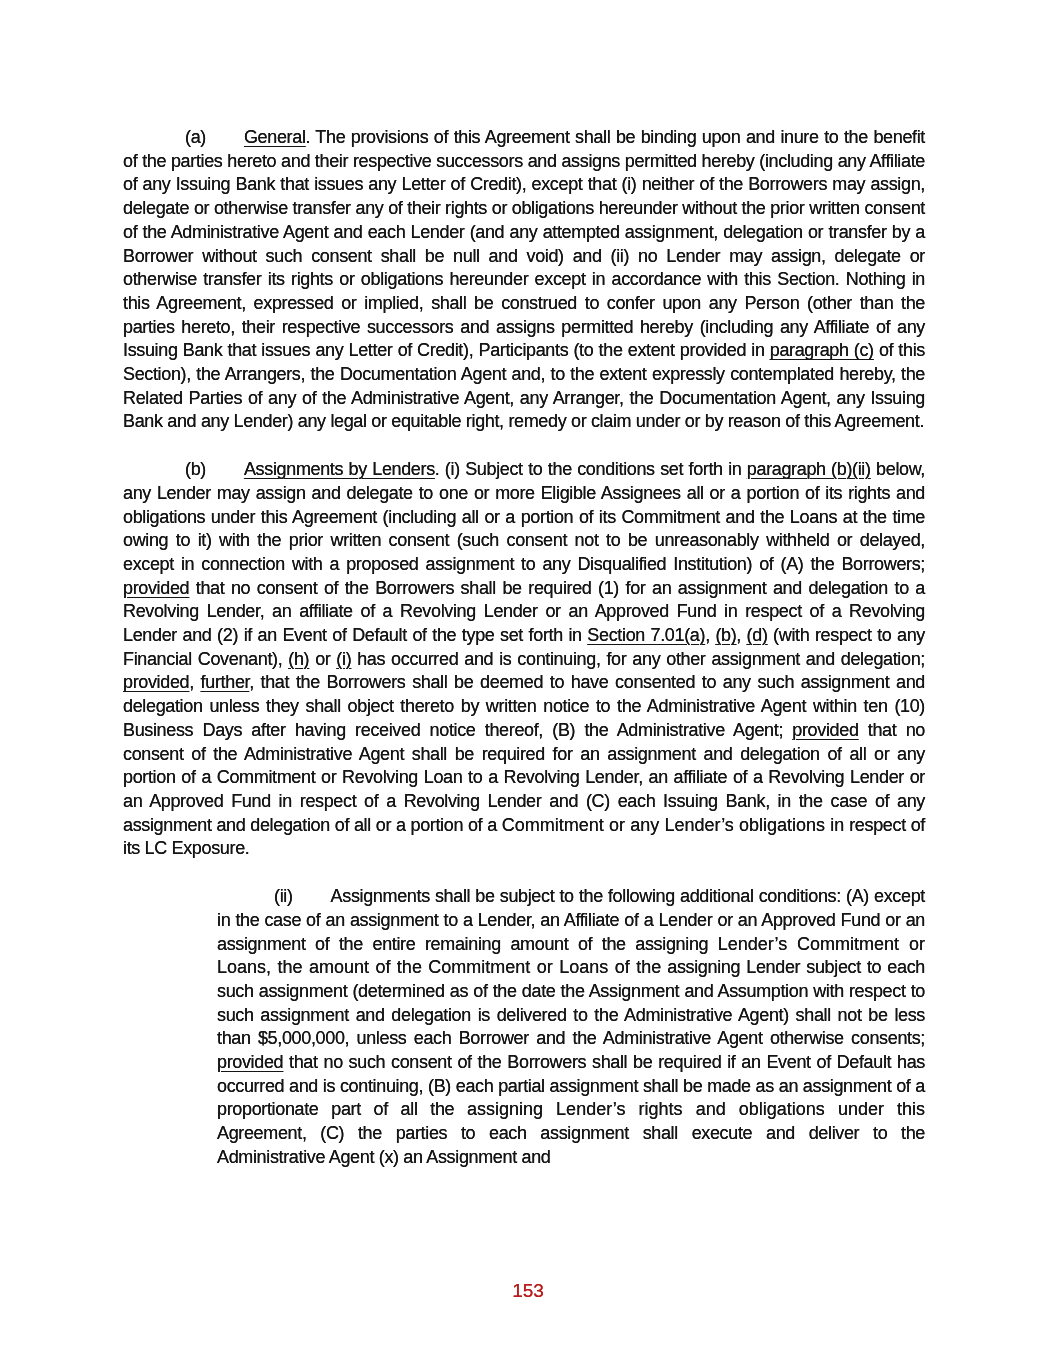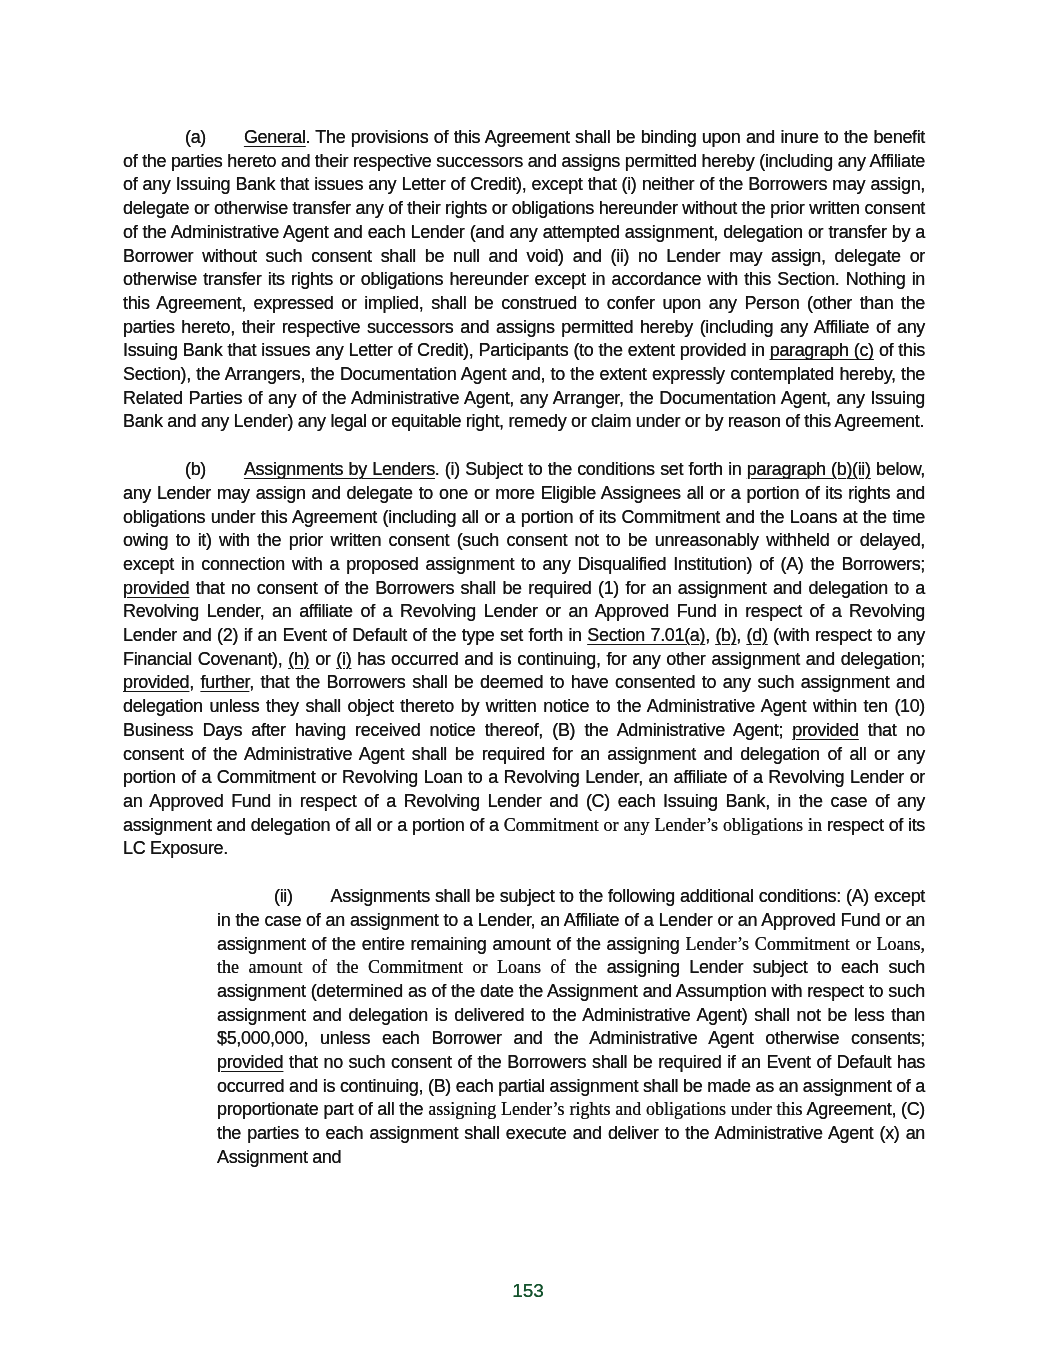--- a/index.html
+++ b/index.html
@@ -39,32 +39,32 @@
   .tab {
     display: inline-block;
     width: 38px;
   }
   .u {
     text-decoration: underline;
     text-underline-offset: 3px;
     text-decoration-thickness: 1.4px;
   }
   .serif {
-    font-family: Liberation Serif, serif;
+    font-family: Liberation Sans, sans-serif;
     letter-spacing: 0;
   }
   .page-number {
     position: absolute;
     top: 1280px;
     left: 0;
     width: 1056px;
     text-align: center;
     font-size: 19px;
     letter-spacing: 0;
-    color: #14532d;
+    color: #b91c1c;
     text-shadow: 0 0 0.3px currentColor;
   }
 </style>
 </head>
 <body>
 
 <div class="page">
   <div class="content" id="paragraphs">
       <p class="para"><span>(a)</span><span class="tab"></span><span class="u">General</span><span>. The provisions of this Agreement shall be binding upon and inure to the benefit of the parties hereto and their respective successors and assigns permitted hereby (including any Affiliate of any Issuing Bank that issues any Letter of Credit), except that (i) neither of the Borrowers may assign, delegate or otherwise transfer any of their rights or obligations hereunder without the prior written consent of the Administrative Agent and each Lender (and any attempted assignment, delegation or transfer by a Borrower without such consent shall be null and void) and (ii) no Lender may assign, delegate or otherwise transfer its rights or obligations hereunder except in accordance with this Section. Nothing in this Agreement, expressed or implied, shall be construed to confer upon any Person (other than the parties hereto, their respective successors and assigns permitted hereby (including any Affiliate of any Issuing Bank that issues any Letter of Credit), Participants (to the extent provided in </span><span class="u">paragraph (c)</span><span> of this Section), the Arrangers, the Documentation Agent and, to the extent expressly contemplated hereby, the Related Parties of any of the Administrative Agent, any Arranger, the Documentation Agent, any Issuing Bank and any Lender) any legal or equitable right, remedy or claim under or by reason of this Agreement.</span></p>
       <p class="para"><span>(b)</span><span class="tab"></span><span class="u">Assignments by Lenders</span><span>. (i) Subject to the conditions set forth in </span><span class="u">paragraph (b)(ii)</span><span> below, any Lender may assign and delegate to one or more Eligible Assignees all or a portion of its rights and obligations under this Agreement (including all or a portion of its Commitment and the Loans at the time owing to it) with the prior written consent (such consent not to be unreasonably withheld or delayed, except in connection with a proposed assignment to any Disqualified Institution) of (A) the Borrowers; </span><span class="u">provided</span><span> that no consent of the Borrowers shall be required (1) for an assignment and delegation to a Revolving Lender, an affiliate of a Revolving Lender or an Approved Fund in respect of a Revolving Lender and (2) if an Event of Default of the type set forth in </span><span class="u">Section 7.01(a)</span><span>, </span><span class="u">(b)</span><span>, </span><span class="u">(d)</span><span> (with respect to any Financial Covenant), </span><span class="u">(h)</span><span> or </span><span class="u">(i)</span><span> has occurred and is continuing, for any other assignment and delegation; </span><span class="u">provided</span><span>, </span><span class="u">further</span><span>, that the Borrowers shall be deemed to have consented to any such assignment and delegation unless they shall object thereto by written notice to the Administrative Agent within ten (10) Business Days after having received notice thereof, (B) the Administrative Agent; </span><span class="u">provided</span><span> that no consent of the Administrative Agent shall be required for an assignment and delegation of all or any portion of a Commitment or Revolving Loan to a Revolving Lender, an affiliate of a Revolving Lender or an Approved Fund in respect of a Revolving Lender and (C) each Issuing Bank, in the case of any assignment and delegation of all or a portion of a </span><span class="serif">Commitment or any Lender’s obligations in</span><span> respect of its LC Exposure.</span></p>

